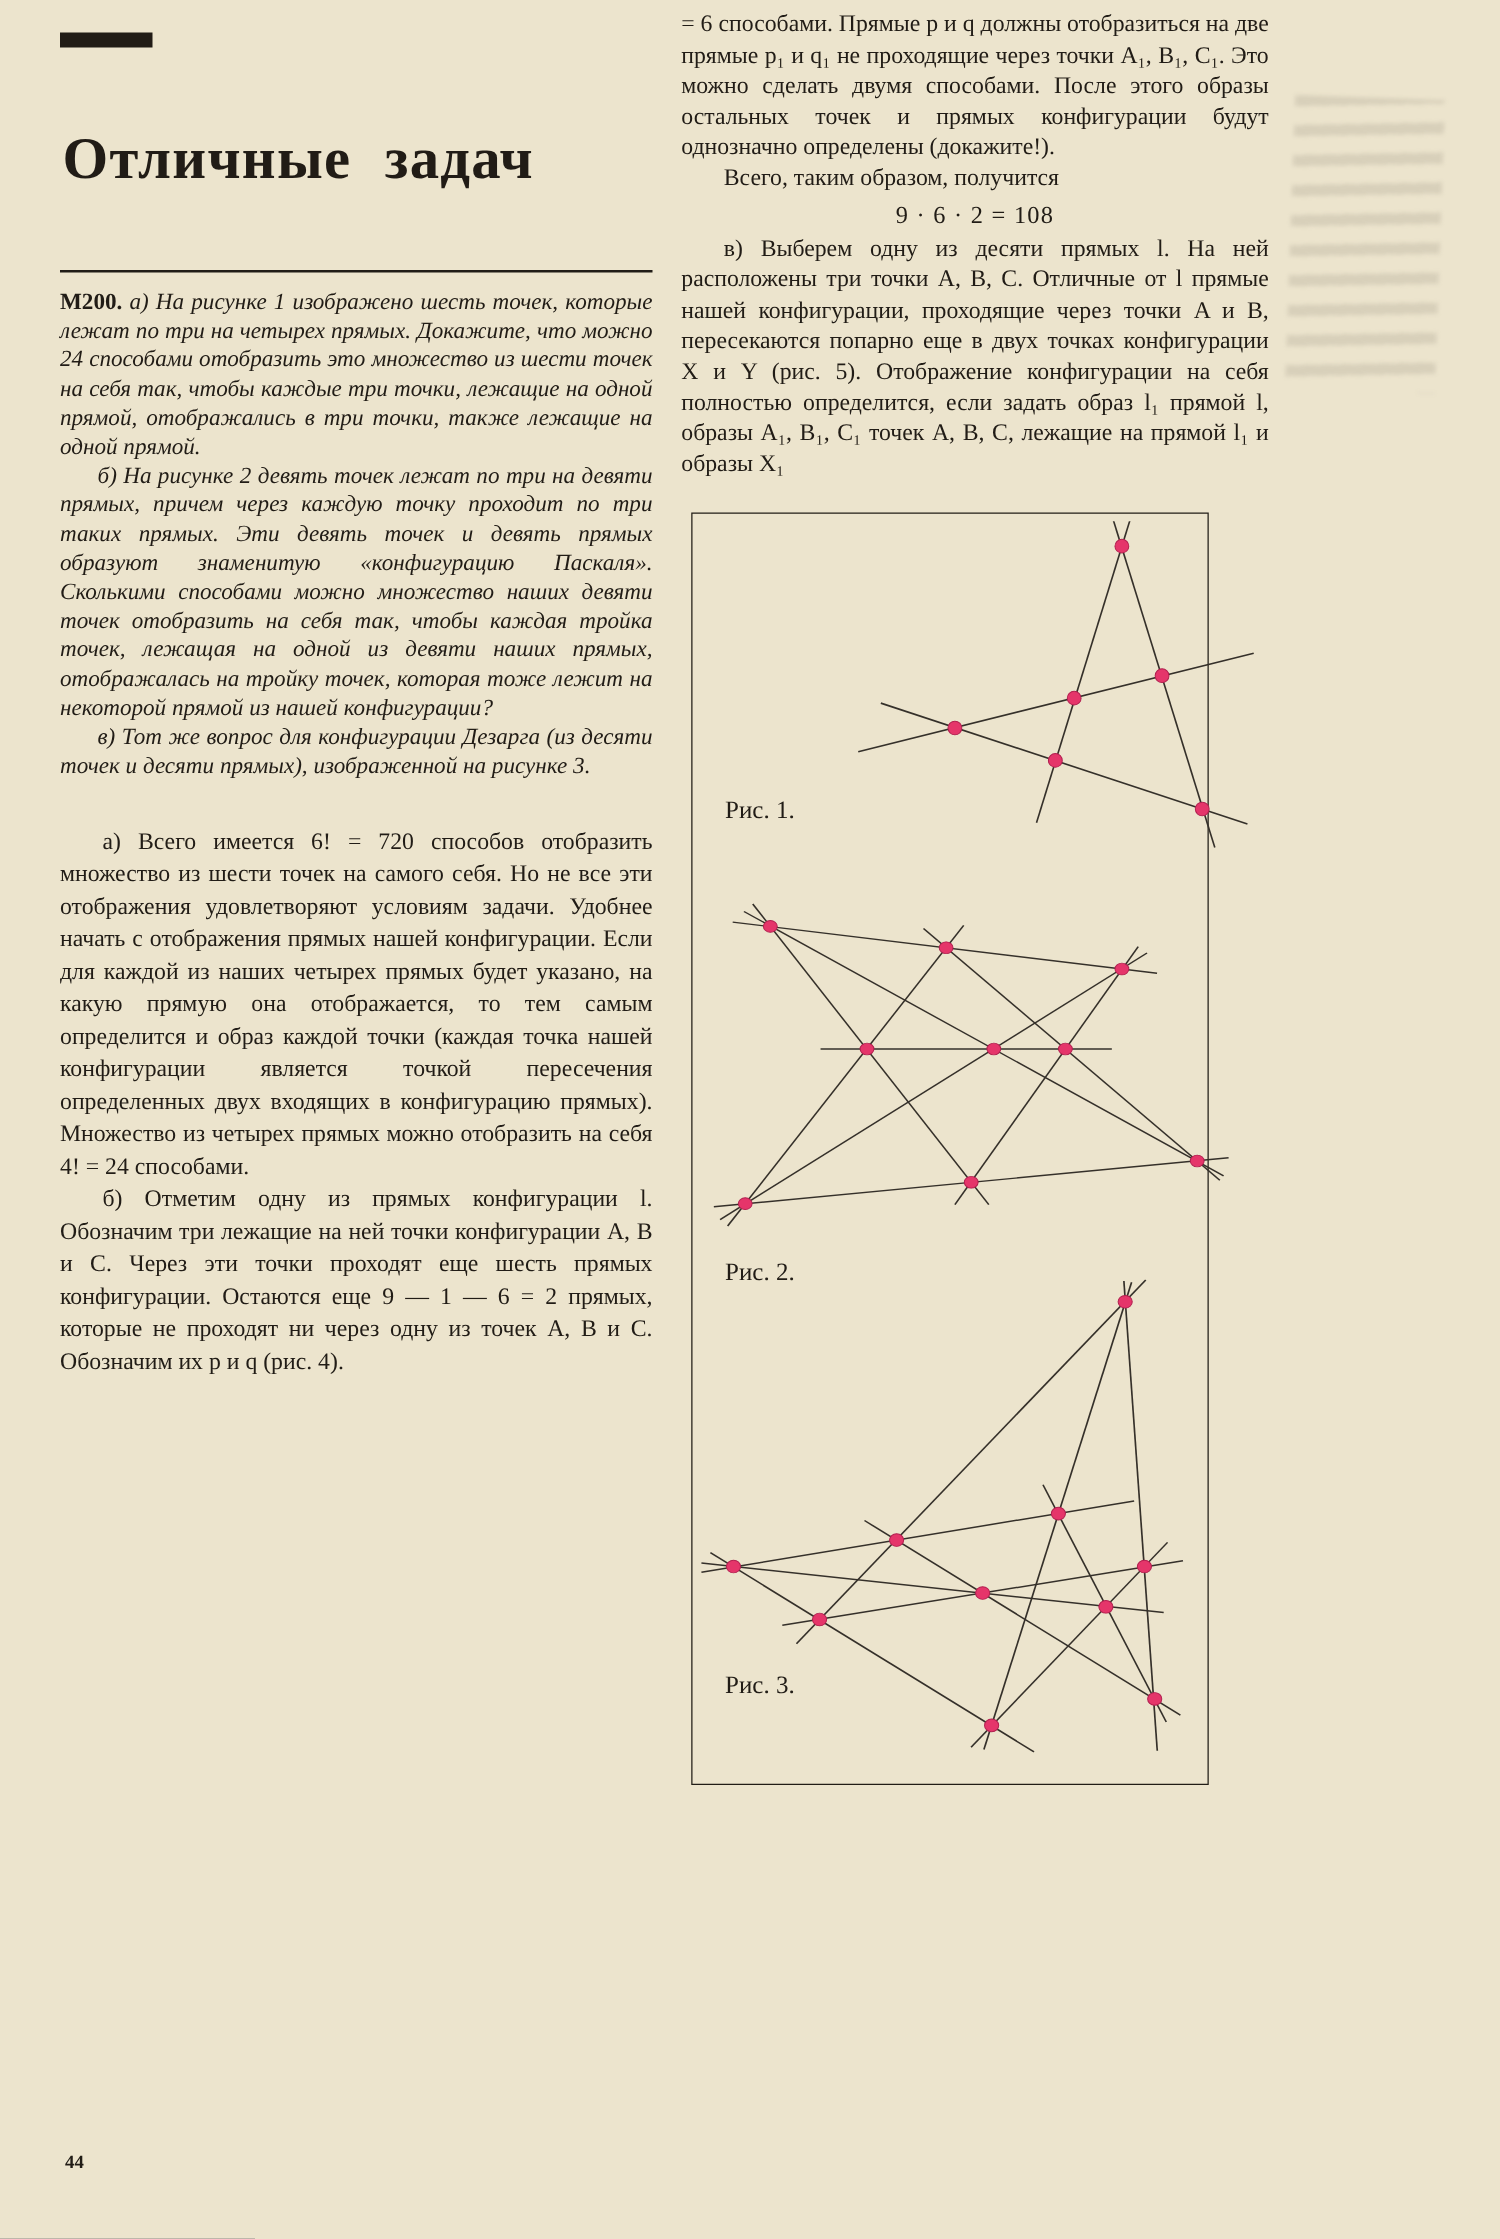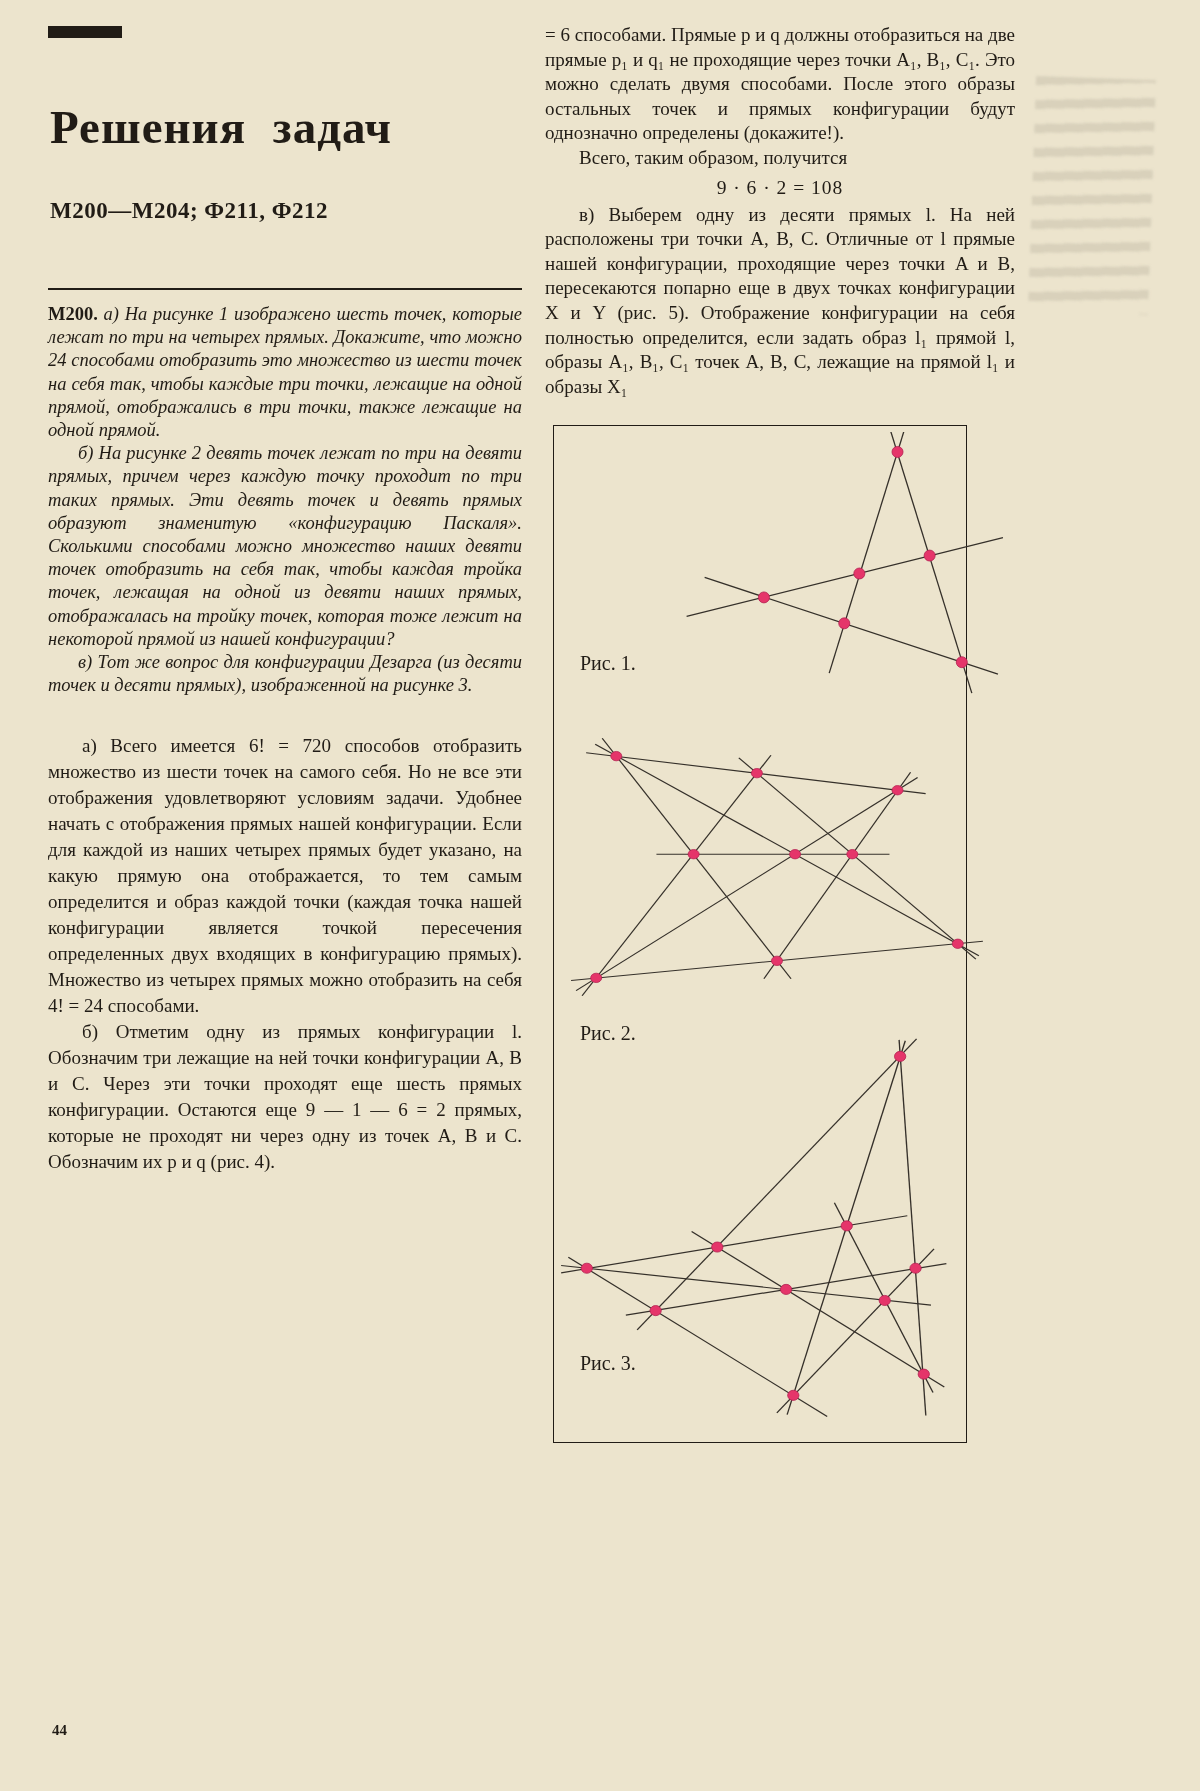--- a/index.html
+++ b/index.html
@@ -21,21 +21,21 @@
   }
   
   .bleed{
     position:absolute;right:48px;top:78px;width:120px;height:235px;
     background:repeating-linear-gradient(177deg, rgba(95,88,74,.14) 0 9px, rgba(95,88,74,0) 9px 24px);
     filter:blur(1.6px);
     transform:rotate(2deg);
   }
   .col{position:absolute;top:26px;}
   .col.left{left:48px;width:474px;}
-  .col.right{left:545px;width:470px;top:23px;}
+  .col.right{left:545px;width:470px;top:8px;}
   .topbar{width:74px;height:12px;background:var(--ink);}
   h1.title{
     margin:64px 0 0 2px;
     font-size:47px;line-height:50px;font-weight:bold;
     letter-spacing:1px;word-spacing:14px;
   }
   h2.subtitle{
     margin:46px 0 0 2px;
     font-size:23px;font-weight:bold;letter-spacing:.5px;
   }
@@ -88,22 +88,21 @@
 </style>
 </head>
 <body>
 
 <main class="page">
 
   <div class="bleed"></div>
 
   <section class="col left">
     <div class="topbar"></div>
-    <h1 class="title">Решения задач</h1>
-    <h2 class="subtitle">М200—М204; Ф211, Ф212</h2>
+    <h1 class="title">Отличные задач</h1>
     <hr class="rule">
 
     <p class="prob first"><b class="plabel">М200.</b> <span>а) На рисунке 1 изображено шесть точек, которые лежат по три на четырех прямых. Докажите, что можно 24 способами отобразить это множество из шести точек на себя так, чтобы каждые три точки, лежащие на одной прямой, отображались в три точки, также лежащие на одной прямой.</span></p>
     <p class="prob indent">б) На рисунке 2 девять точек лежат по три на девяти прямых, причем через каждую точку проходит по три таких прямых. Эти девять точек и девять прямых образуют знаменитую «конфигурацию Паскаля». Сколькими способами можно множество наших девяти точек отобразить на себя так, чтобы каждая тройка точек, лежащая на одной из девяти наших прямых, отображалась на тройку точек, которая тоже лежит на некоторой прямой из нашей конфигурации?</p>
     <p class="prob indent">в) Тот же вопрос для конфигурации Дезарга (из десяти точек и десяти прямых), изображенной на рисунке 3.</p>
 
     <p class="sol indent gap">а) Всего имеется 6! = 720 способов отобразить множество из шести точек на самого себя. Но не все эти отображения удовлетворяют условиям задачи. Удобнее начать с отображения прямых нашей конфигурации. Если для каждой из наших четырех прямых будет указано, на какую прямую она отображается, то тем самым определится и образ каждой точки (каждая точка нашей конфигурации является точкой пересечения определенных двух входящих в конфигурацию прямых). Множество из четырех прямых можно отобразить на себя 4! = 24 способами.</p>
     <p class="sol indent">б) Отметим одну из прямых конфигурации l. Обозначим три лежащие на ней точки конфигурации A, B и C. Через эти точки проходят еще шесть прямых конфигурации. Остаются еще 9 — 1 — 6 = 2 прямых, которые не проходят ни через одну из точек A, B и C. Обозначим их p и q (рис. 4).</p>
   </section>
 

